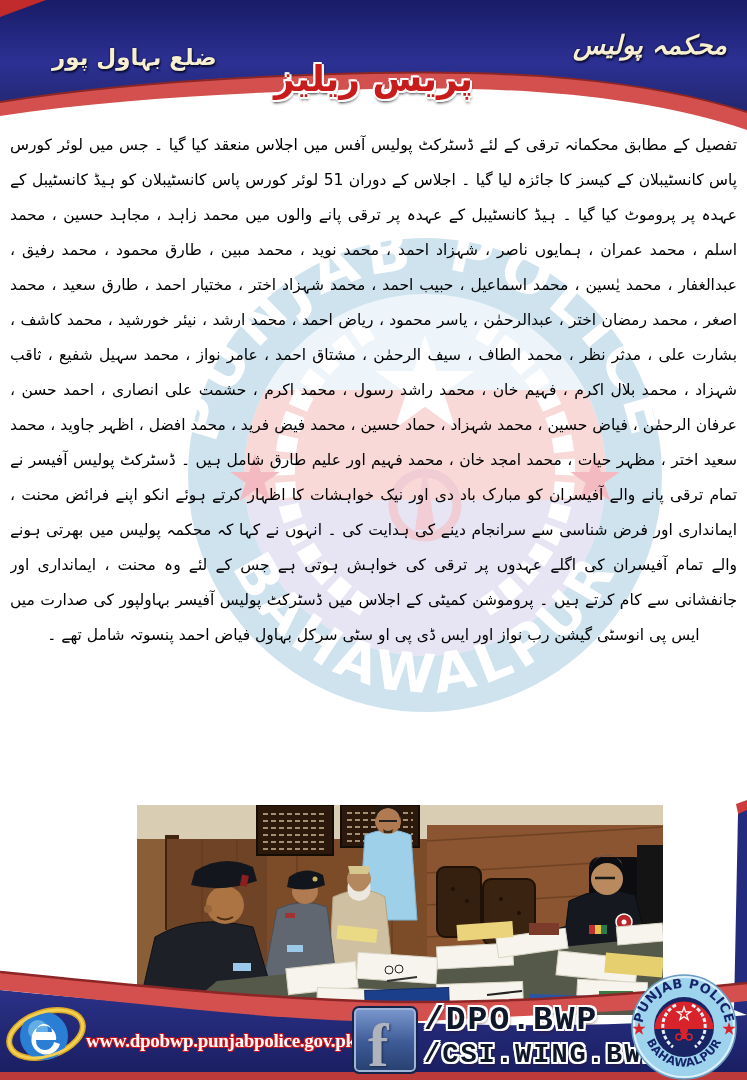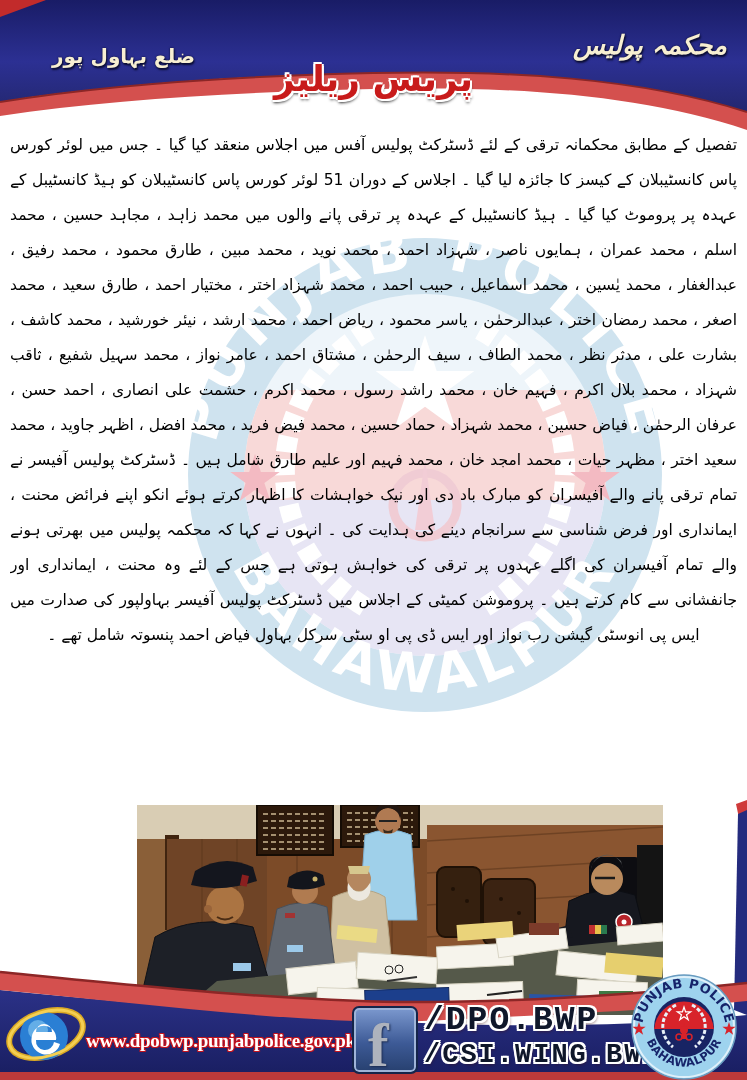--- a/index.html
+++ b/index.html
@@ -4,21 +4,21 @@
 <style>
   html,body{margin:0;padding:0;}
   body{width:747px;height:1080px;position:relative;overflow:hidden;background:#fff;
        font-family:"DejaVu Sans",sans-serif;}
   .abs{position:absolute;}
   
   #header-band{left:0;top:0;width:747px;height:130px;z-index:4;}
   .hdr-txt{position:absolute;z-index:5;color:#f7efd2;
            text-shadow:1px 2px 2px #0a0c30,0 0 2px #0a0c30;font-weight:bold;}
   #header-right{right:20px;top:30px;font-size:26px;font-style:italic;}
-  #header-left{left:52px;top:44px;font-size:20px;}
+  #header-left{left:52px;top:44px;font-size:23px;}
   #header-center{left:0;right:0;top:24px;text-align:center;font-size:36px;color:#c81b1b;
       text-shadow:-2px 0 #fff,2px 0 #fff,0 -2px #fff,0 2px #fff,2px 2px #fff,-2px -2px #fff,1px 3px 3px #333;margin-top:34px;}
   
   #watermark{left:130px;top:195px;width:590px;height:560px;z-index:0;}
   #article{left:10px;right:10px;top:128px;height:680px;overflow:hidden;z-index:1;
            direction:rtl;unicode-bidi:embed;color:#000;}
   #headline{font-weight:bold;font-size:16px;line-height:46px;
             text-align:justify;text-align-last:justify;}
   #body-text{font-size:15.5px;line-height:35px;
              text-align:justify;text-align-last:center;}

